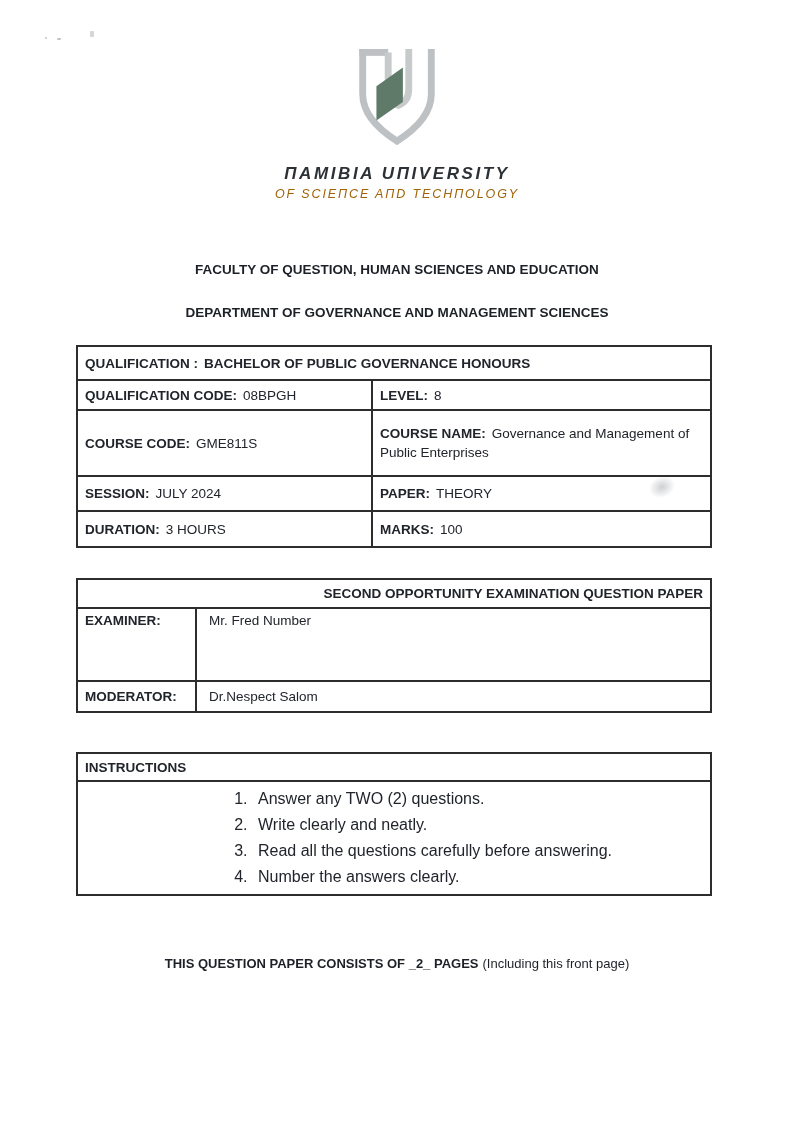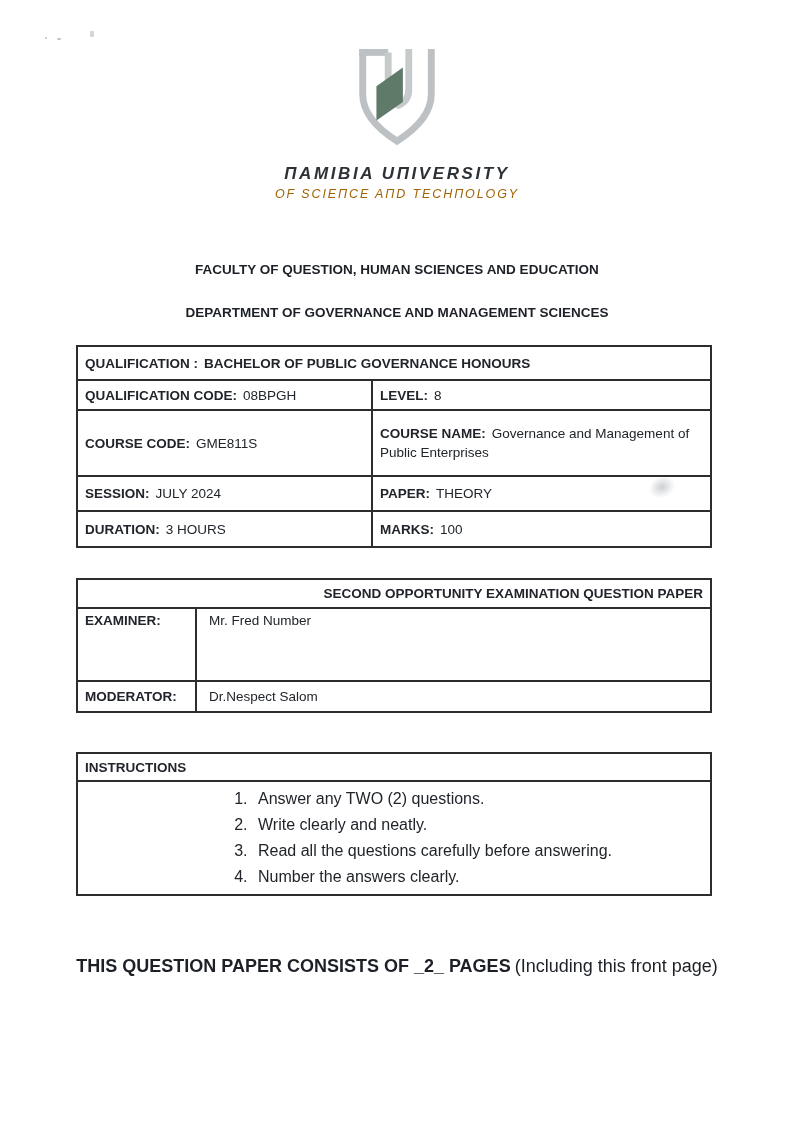--- a/index.html
+++ b/index.html
@@ -72,21 +72,21 @@
   .t3 ol{
     margin:2px 0 0 152px;padding-left:22px;
   }
   .t3 li{
     font-size:16px;line-height:17px;margin-bottom:9px;
     padding-left:6px;
   }
   
   .footer{
     position:absolute;top:956px;left:0;width:100%;text-align:center;
-    font-size:18px;color:#1d2127;
+    font-size:13px;color:#1d2127;
   }
   .footer .fb{font-weight:700;}
   .footer .fn{font-weight:400;margin-left:4px;}
 </style>
 </head>
 <body>
 
 <div class="speck s1"></div>
 <div class="speck s2"></div>
 <div class="speck s3"></div>

